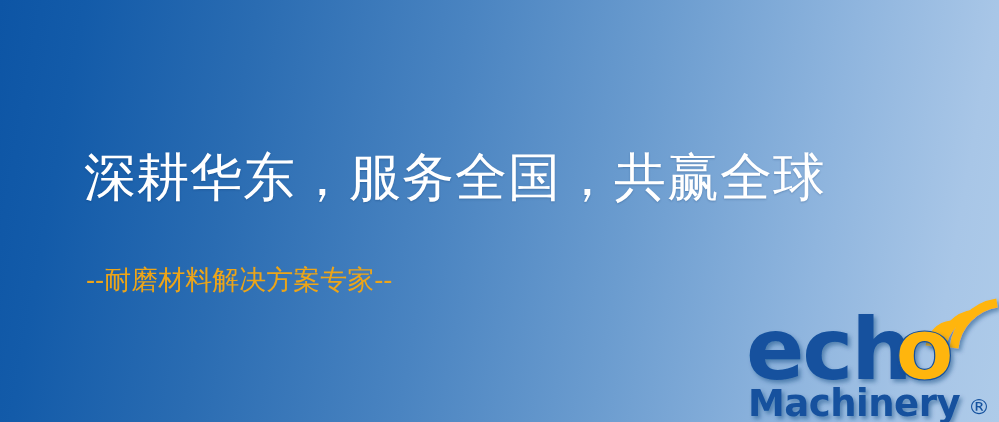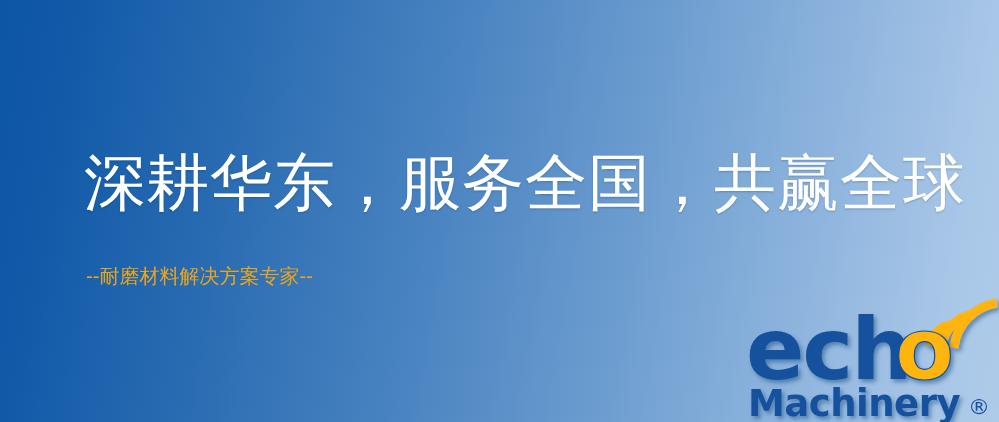--- a/index.html
+++ b/index.html
@@ -27,36 +27,36 @@
         #a8c6e7 93%,
         #aecbe9 100%);
   }
 
   
   #headline {
     position: absolute;
     left: 84px;
     top: 152px;
     font-family: Liberation Serif, serif;
-    font-size: 62px;
+    font-size: 52px;
     line-height: 1;
     font-weight: 400;
     color: #ffffff;
     white-space: nowrap;
     letter-spacing: 1px;
     text-shadow: 0 1px 2px rgba(10,50,100,0.28);
   }
 
   
   #subtitle {
     position: absolute;
     left: 86px;
     top: 266px;
     font-family: "DejaVu Serif", "Liberation Serif", serif;
-    font-size: 20px;
+    font-size: 27px;
     line-height: 1;
     font-weight: 400;
     color: #eda518;
     white-space: nowrap;
     letter-spacing: 0px;
   }
 
   
   #logo {
     position: absolute;

